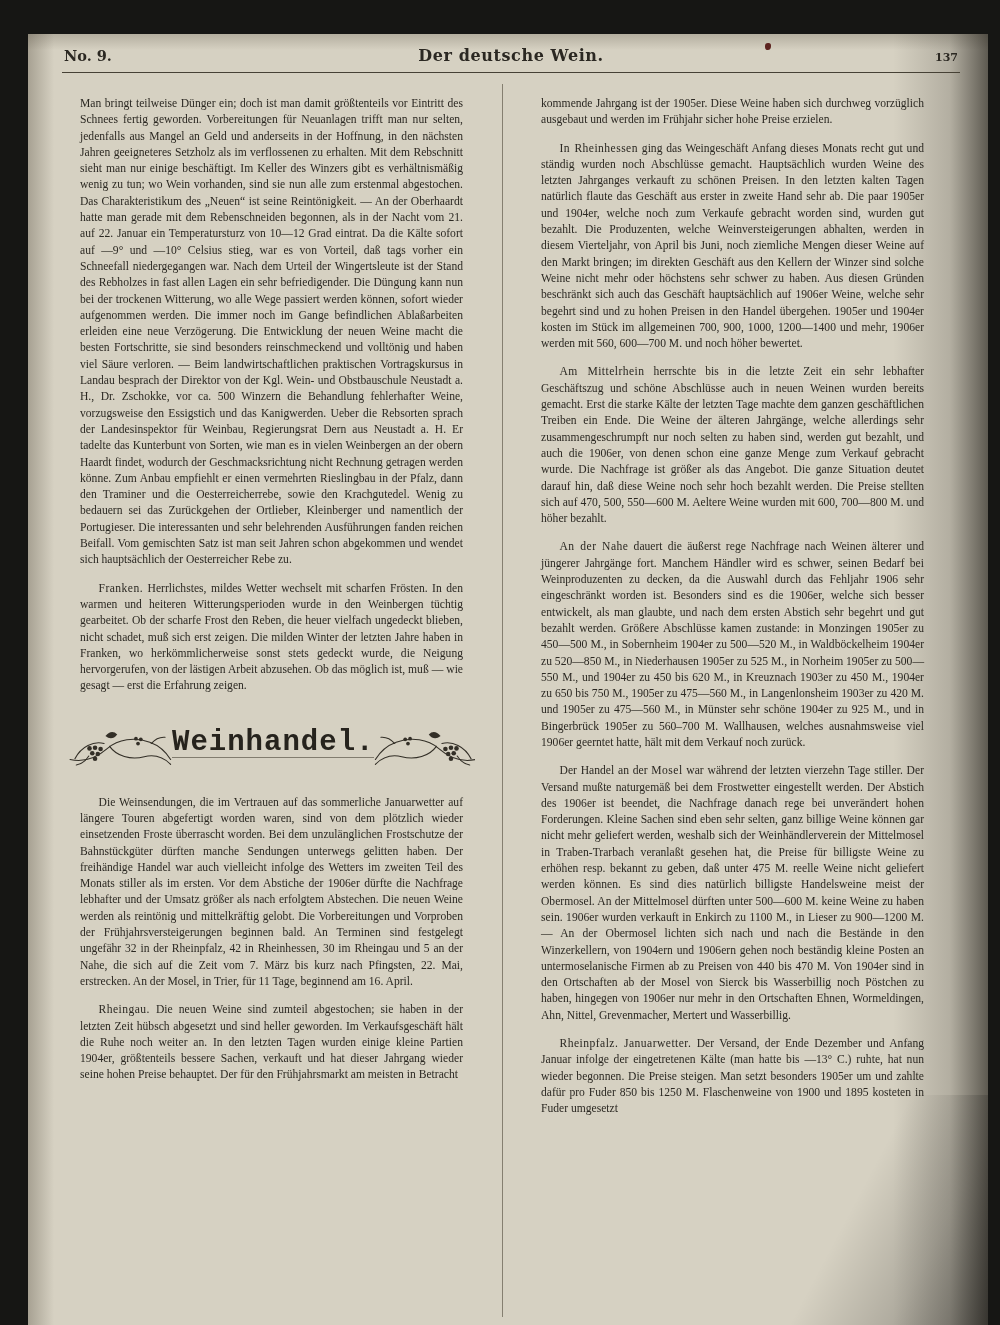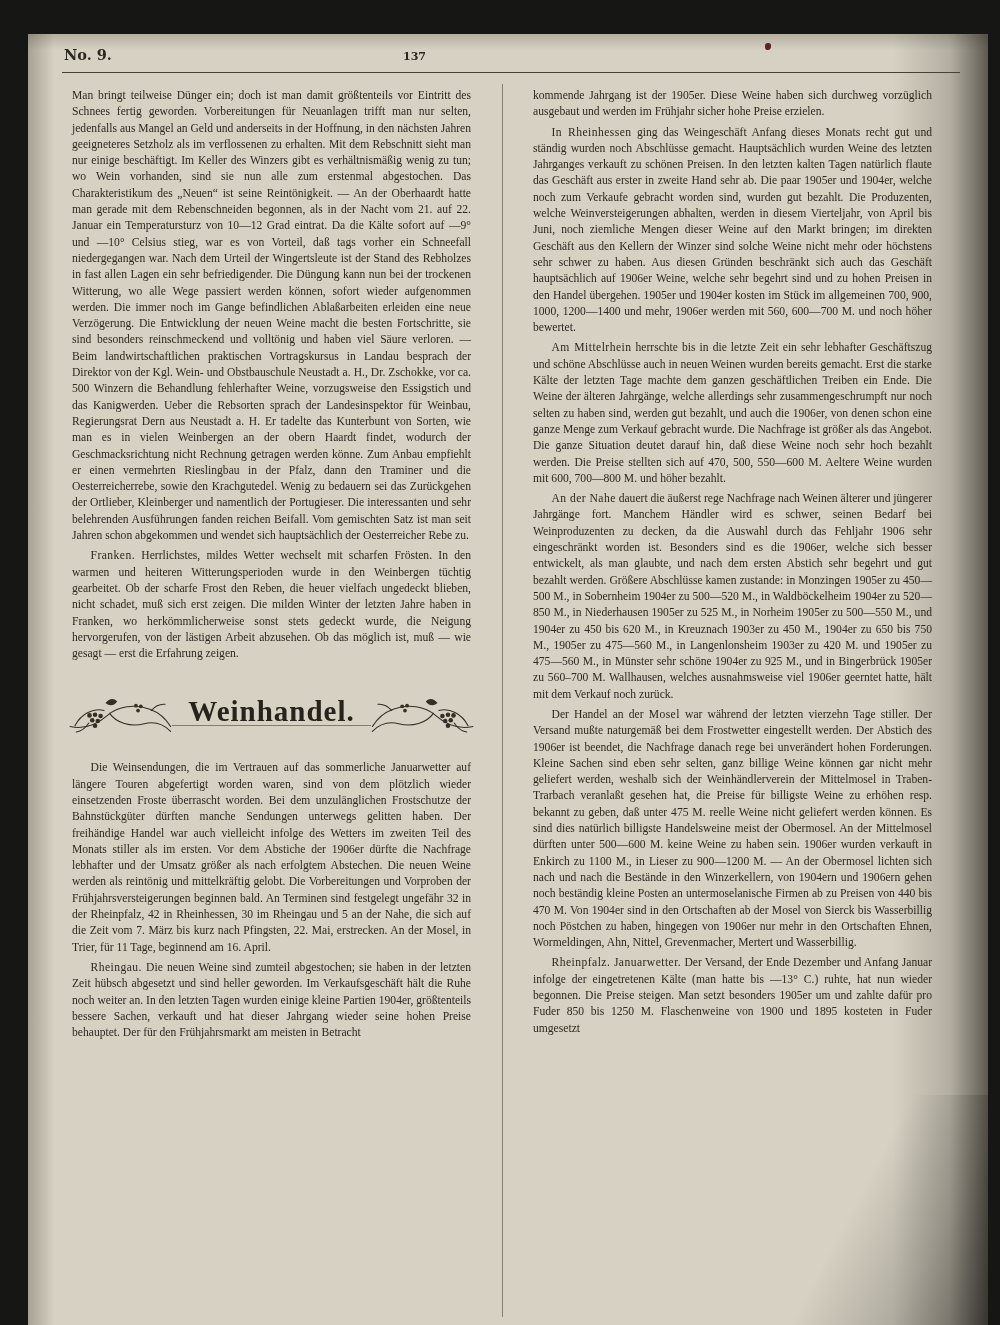--- a/index.html
+++ b/index.html
@@ -50,47 +50,48 @@
     width:407px; height:100%;
     text-align:justify;
     font-size:11.6px; line-height:16.3px;
     overflow:hidden;
   }
   .divider {
     width:1px; height:100%;
     background:#857f70;
     margin:0 26px 0 27px;
   }
-  .para { margin:4px; }
+  .para { margin:12px; }
   .para.indent { text-indent:1.6em; }
   .lead { font-weight:normal; letter-spacing:0.45px; }
   .ornament {
     display:flex; align-items:center;
     margin:16px 0 10px 0; height:72px;
   }
   .ornament .vine { width:104px; height:62px; flex:0 0 auto; }
   .ornament .vine.flip { transform:scaleX(-1); }
   .ornament .section-title {
     flex:1; text-align:center;
-    font-family:Liberation Serif, serif;
+    font-family:Liberation Mono, monospace;
     font-weight:bold; font-size:29px; letter-spacing:1px;
     color:#26231d;
     padding-bottom:6px;
     border-bottom:1px solid rgba(60,54,42,0.55);
   }
 </style>
 </head>
 <body>
 
 <div class="paper">
 
   <div class="ink-speck"></div>
 
   <div class="header">
     <span class="issue">No. 9.</span>
+    <span class="title">Der deutsche Wein.</span>
     <span class="pagenum">137</span>
   </div>
   <div class="header-rule"></div>
 
   <div class="columns">
 
     <div class="col">
       <p class="para">
         <span>Man bringt teilweise Dünger ein; doch ist man damit größtenteils vor Eintritt des Schnees fertig geworden. Vorbereitungen für Neuanlagen trifft man nur selten, jedenfalls aus Mangel an Geld und anderseits in der Hoffnung, in den nächsten Jahren geeigneteres Setzholz als im verflossenen zu erhalten. Mit dem Rebschnitt sieht man nur einige beschäftigt. Im Keller des Winzers gibt es verhältnismäßig wenig zu tun; wo Wein vorhanden, sind sie nun alle zum erstenmal abgestochen. Das Charakteristikum des „Neuen“ ist seine Reintönigkeit. — An der Oberhaardt hatte man gerade mit dem Rebenschneiden begonnen, als in der Nacht vom 21. auf 22. Januar ein Temperatursturz von 10—12 Grad eintrat. Da die Kälte sofort auf —9° und —10° Celsius stieg, war es von Vorteil, daß tags vorher ein Schneefall niedergegangen war. Nach dem Urteil der Wingertsleute ist der Stand des Rebholzes in fast allen Lagen ein sehr befriedigender. Die Düngung kann nun bei der trockenen Witterung, wo alle Wege passiert werden können, sofort wieder aufgenommen werden. Die immer noch im Gange befindlichen Ablaßarbeiten erleiden eine neue Verzögerung. Die Entwicklung der neuen Weine macht die besten Fortschritte, sie sind besonders reinschmeckend und volltönig und haben viel Säure verloren. — Beim landwirtschaftlichen praktischen Vortragskursus in Landau besprach der Direktor von der Kgl. Wein- und Obstbauschule Neustadt a. H., Dr. Zschokke, vor ca. 500 Winzern die Behandlung fehlerhafter Weine, vorzugsweise den Essigstich und das Kanigwerden. Ueber die Rebsorten sprach der Landesinspektor für Weinbau, Regierungsrat Dern aus Neustadt a. H. Er tadelte das Kunterbunt von Sorten, wie man es in vielen Weinbergen an der obern Haardt findet, wodurch der Geschmacksrichtung nicht Rechnung getragen werden könne. Zum Anbau empfiehlt er einen vermehrten Rieslingbau in der Pfalz, dann den Traminer und die Oesterreicherrebe, sowie den Krachgutedel. Wenig zu bedauern sei das Zurückgehen der Ortlieber, Kleinberger und namentlich der Portugieser. Die interessanten und sehr belehrenden Ausführungen fanden reichen Beifall. Vom gemischten Satz ist man seit Jahren schon abgekommen und wendet sich hauptsächlich der Oesterreicher Rebe zu.</span>
       </p>

